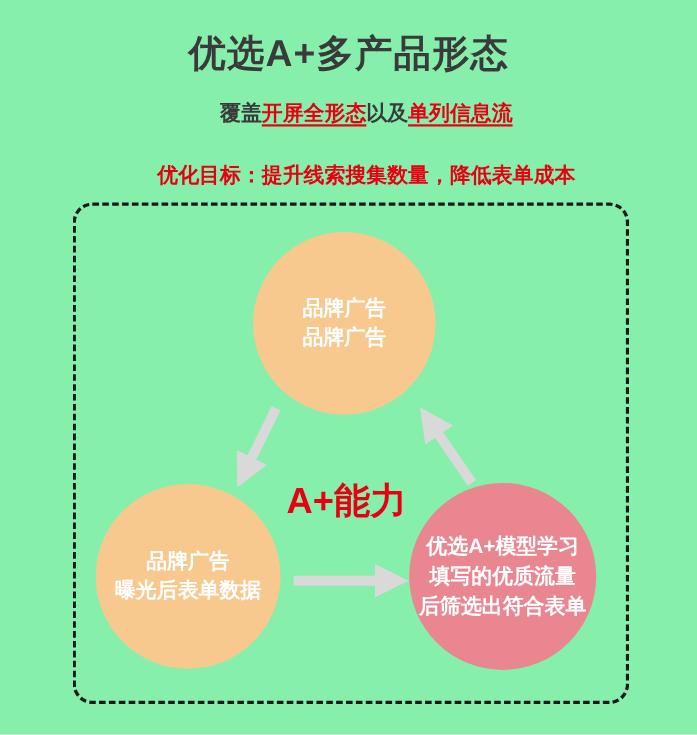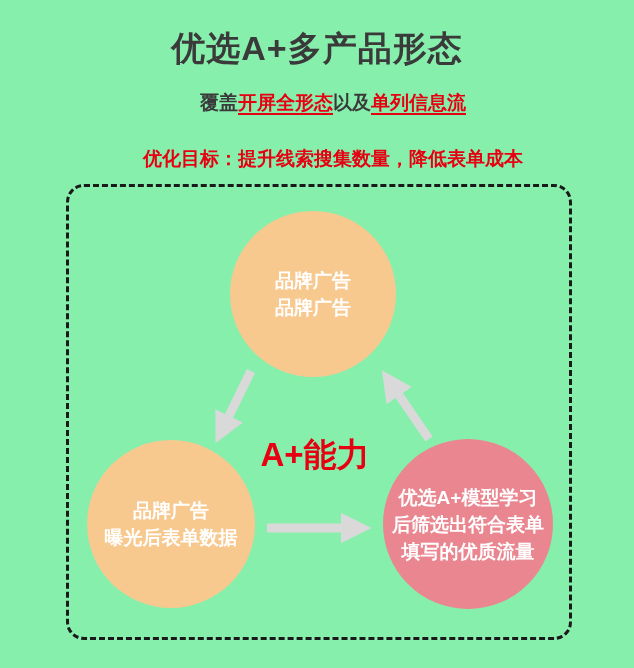--- a/index.html
+++ b/index.html
@@ -57,21 +57,21 @@
     border-radius:50%;
     display:flex;flex-direction:column;
     align-items:center;justify-content:center;
     color:#fff;
     font-size:19px;font-weight:600;
     line-height:27px;
     text-align:center;
   }
   .circle-top{left:230px;top:211px;width:166px;height:166px;background:var(--circle-orange);}
   .circle-bl{left:87px;top:440px;width:168px;height:168px;background:var(--circle-orange);}
-  .circle-br{left:383px;top:439px;width:170px;height:170px;background:var(--circle-pink);}
+  .circle-br{left:372px;top:439px;width:170px;height:170px;background:var(--circle-pink);}
   .center-label{
     position:absolute;
     left:240px;top:433px;width:150px;
     text-align:center;
     font-size:33px;font-weight:700;
     color:var(--accent-red);
   }
 </style>
 </head>
 <body>
@@ -109,19 +109,19 @@
     <div>品牌广告</div>
   </div>
 
   <div class="circle circle-bl">
     <div>品牌广告</div>
     <div>曝光后表单数据</div>
   </div>
 
   <div class="circle circle-br">
     <div>优选A+模型学习</div>
+    <div>填写的优质流量</div>
     <div>后筛选出符合表单</div>
-    <div>填写的优质流量</div>
   </div>
 
   <div class="center-label">A+能力</div>
 
 </div>
 
 </body></html>

